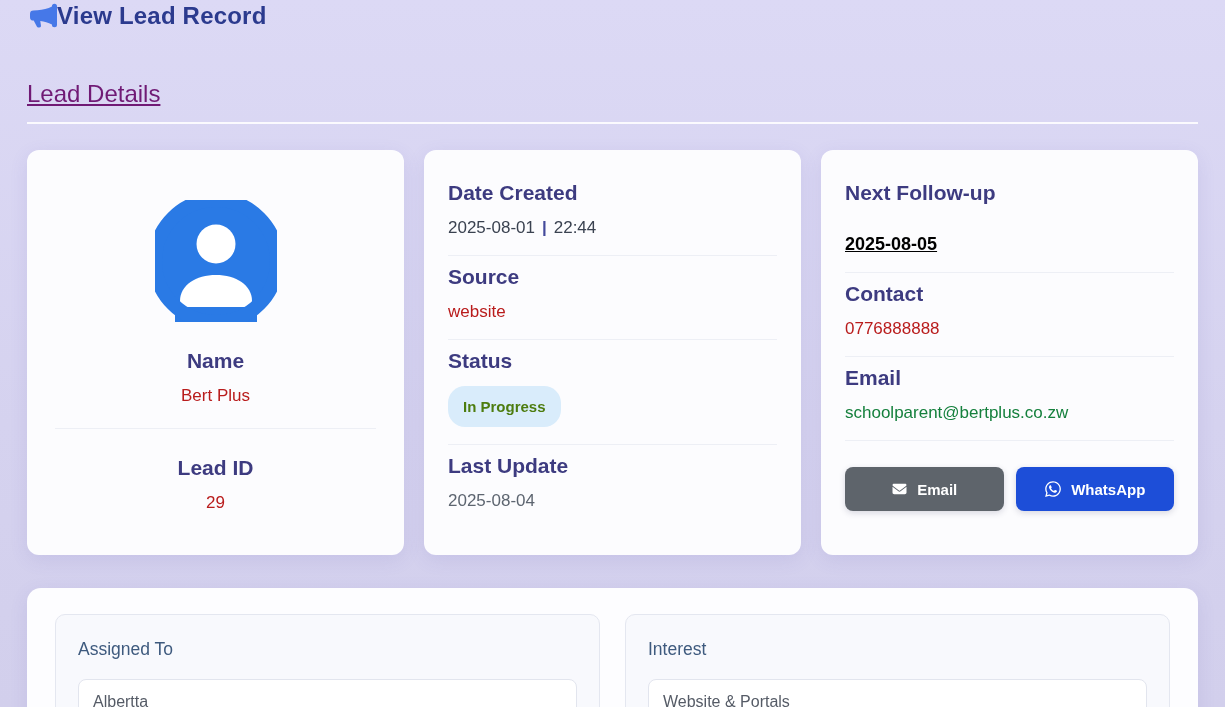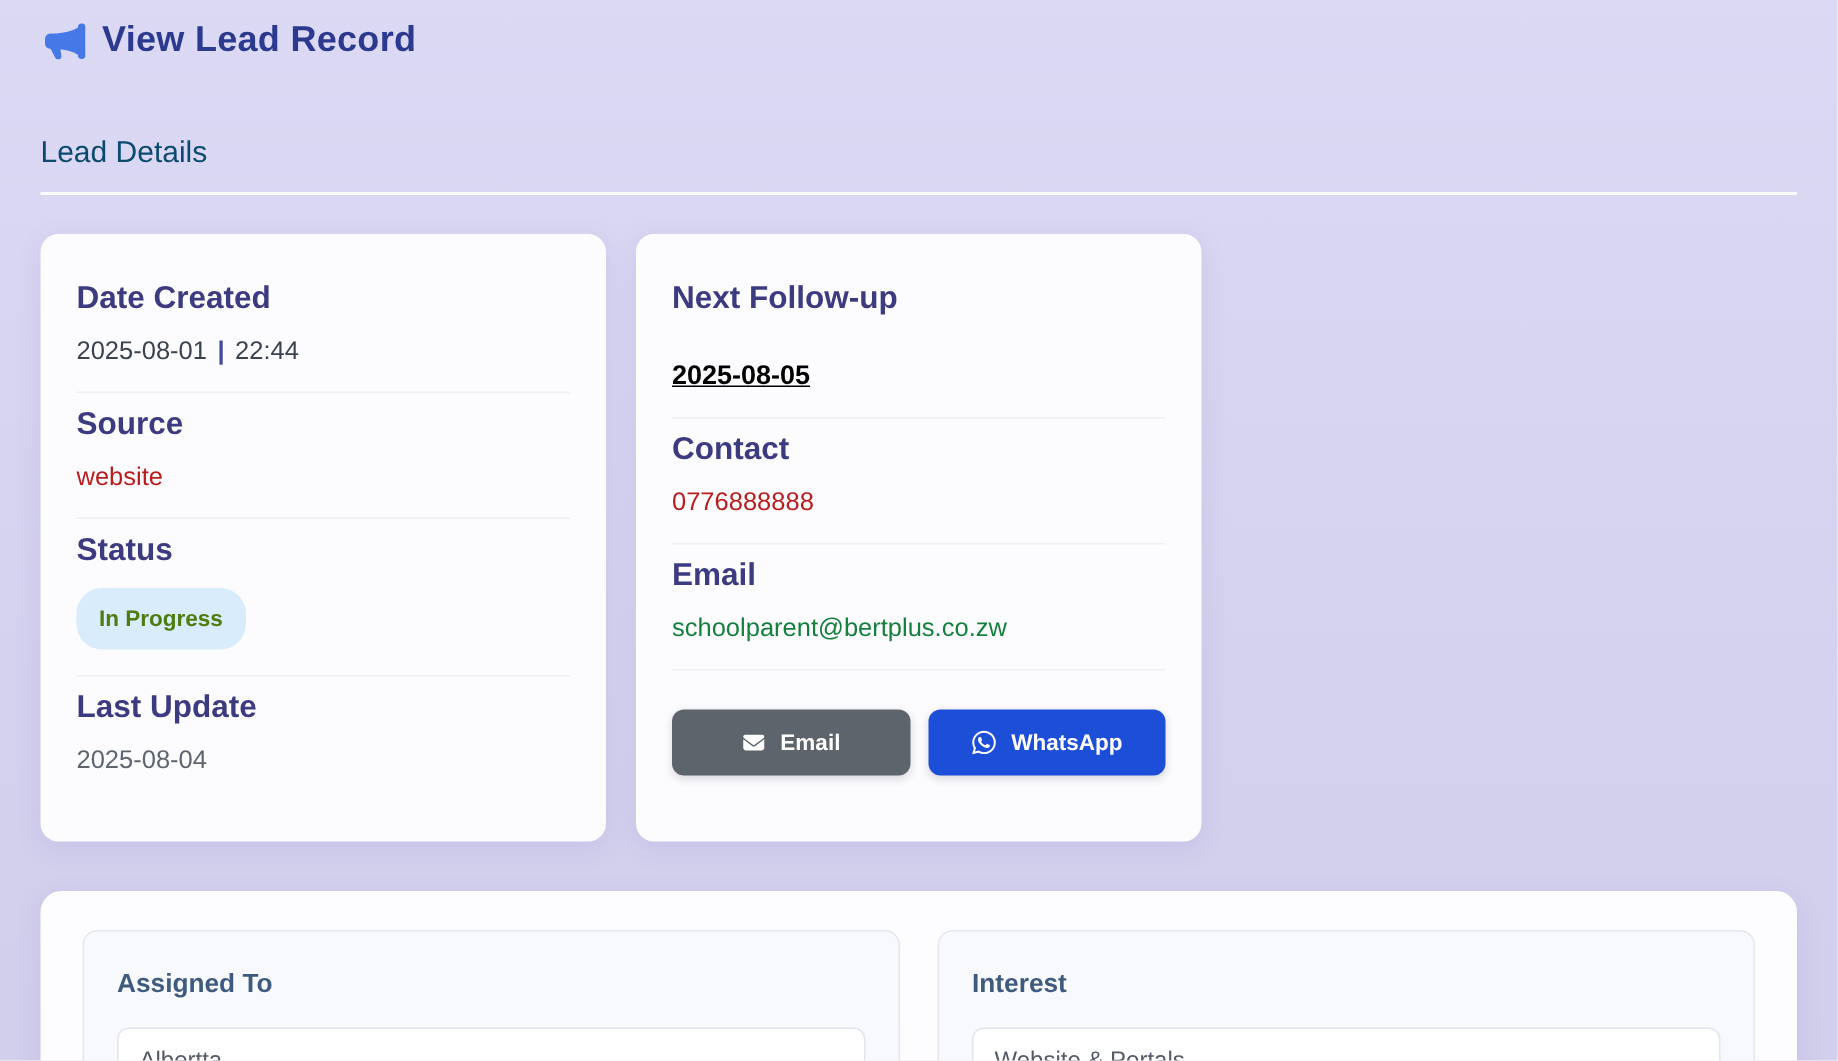--- a/index.html
+++ b/index.html
@@ -5,26 +5,26 @@
   * { margin: 0; padding: 0; box-sizing: border-box; }
   html, body { width: 1225px; height: 707px; overflow: hidden; }
   body {
     font-family: "Liberation Sans", sans-serif;
     background: linear-gradient(180deg, #dcd9f5 0%, #d5d2ef 60%, #d2cfec 100%);
     color: #3c4453;
   }
   .page { padding: 0 27px; }
 
   
-  .header { display: flex; align-items: flex-end; gap: 11px; padding: 13px 0 0 3px; }
+  .header { display: flex; align-items: flex-start; padding: 2px 0 0 3px; }
   .header .megaphone { width: 27px; height: 27px; color: #4678e8; flex: 0 0 auto; }
   .page-title { font-size: 24px; font-weight: 700; color: #2b3a8e; letter-spacing: .2px; }
 
   
-  .section-title { margin-top: 50px; font-size: 20px; font-weight: 500; color: #0c4a6e; }
+  .section-title { margin-top: 50px; font-size: 24px; font-weight: 500; color: #701a75; text-decoration: underline; }
   .section-divider { margin-top: 14px; height: 2px; background: rgba(255,255,255,0.88); border: none; }
 
   
   .cards { margin-top: 26px; display: grid; grid-template-columns: repeat(3, 1fr); gap: 20px; height: 405px; }
   .card {
     background: #fcfcfe;
     border-radius: 12px;
     box-shadow: 0 5px 18px rgba(96, 88, 178, 0.12);
     padding: 22px 24px;
     overflow: hidden;
@@ -73,21 +73,21 @@
   .bottom-card {
     margin-top: 33px; background: #fdfdff; border-radius: 14px;
     box-shadow: 0 5px 18px rgba(96, 88, 178, 0.12);
     padding: 26px 28px 30px; height: 190px;
   }
   .bottom-grid { display: grid; grid-template-columns: 1fr 1fr; gap: 25px; }
   .panel {
     background: #f8f9fd; border: 1px solid #e4e7f0; border-radius: 10px;
     padding: 24px 22px; height: 140px;
   }
-  .panel-label { font-size: 17.5px; font-weight: 700; color: #3e5a7e; }
+  .panel-label { font-size: 17.5px; font-weight: 400; color: #3e5a7e; }
   .panel-input {
     margin-top: 19px; width: 100%; height: 46px;
     background: #ffffff; border: 1px solid #e2e5ee; border-radius: 8px;
     padding: 0 14px; font-family: inherit; font-size: 16px; color: #555b66;
   }
 </style>
 </head>
 <body>
 
 <div class="page">
@@ -97,20 +97,34 @@
       <path d="M13 2.5a1.5 1.5 0 0 1 3 0v11a1.5 1.5 0 0 1-3 0v-.214c-2.162-1.241-4.49-1.843-6.912-2.083l.405 2.712A1 1 0 0 1 5.51 15.1h-.548a1 1 0 0 1-.916-.599l-1.85-3.49-.202-.003A2.014 2.014 0 0 1 0 9V7a2.02 2.02 0 0 1 1.992-2.013 74.663 74.663 0 0 0 2.483-.075c3.043-.154 6.148-.849 8.525-2.199V2.5z"></path>
     </svg>
     <h1 class="page-title">View Lead Record</h1>
   </div>
 
   <h2 class="section-title">Lead Details</h2>
   <hr class="section-divider">
 
   <div class="cards">
 
+    <div class="card profile-card">
+      <svg class="avatar" viewBox="0 0 122 122" aria-hidden="true">
+        <circle cx="61" cy="61" r="61" fill="#2a7ae5"></circle>
+        <circle cx="61" cy="44" r="19.5" fill="#ffffff"></circle>
+        <path d="M25 101c0-16 16-26 36-26s36 10 36 26c0 4-3 6-3 6H28s-3-2-3-6z" fill="#ffffff"></path>
+        <path d="M20 108 h82 v14 h-82 z" fill="#2a7ae5"></path>
+        <circle cx="61" cy="61" r="61" fill="none" stroke="#2a7ae5" stroke-width="14"></circle>
+      </svg>
+      <div class="label">Name</div>
+      <div class="value">Bert Plus</div>
+      <hr class="divider">
+      <div class="label">Lead ID</div>
+      <div class="value">29</div>
+    </div>
 
     <div class="card">
       <div class="info-row">
         <div class="label">Date Created</div>
         <div class="value dark">
           <span>2025-08-01</span><span class="pipe">|</span><span>22:44</span>
         </div>
       </div>
       <hr class="divider">
       <div class="info-row">

